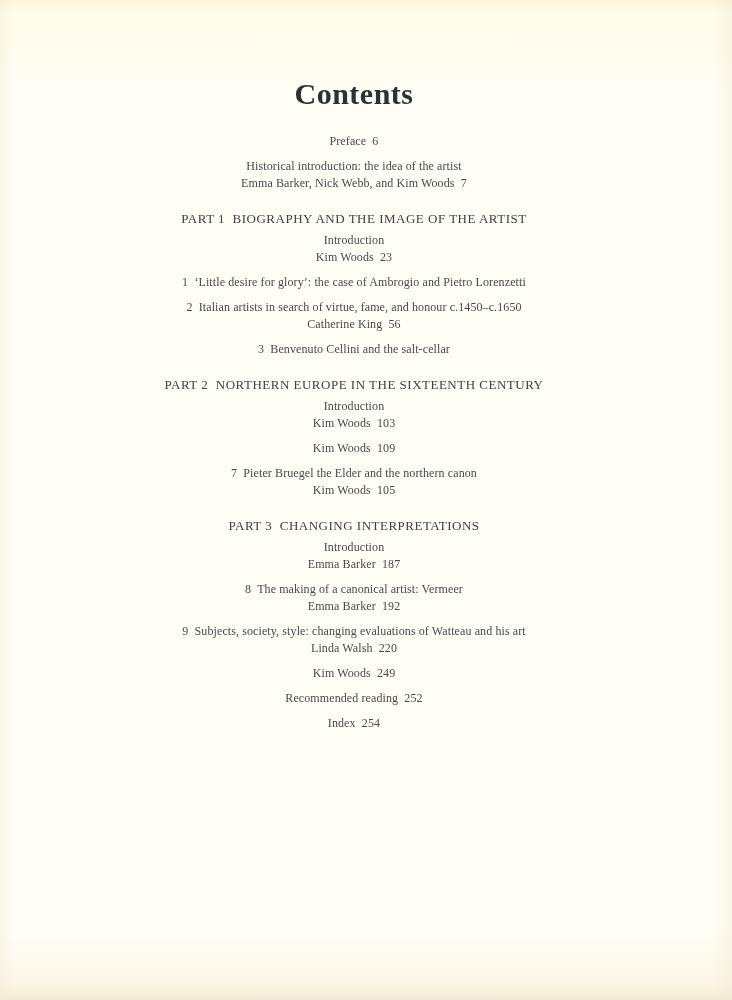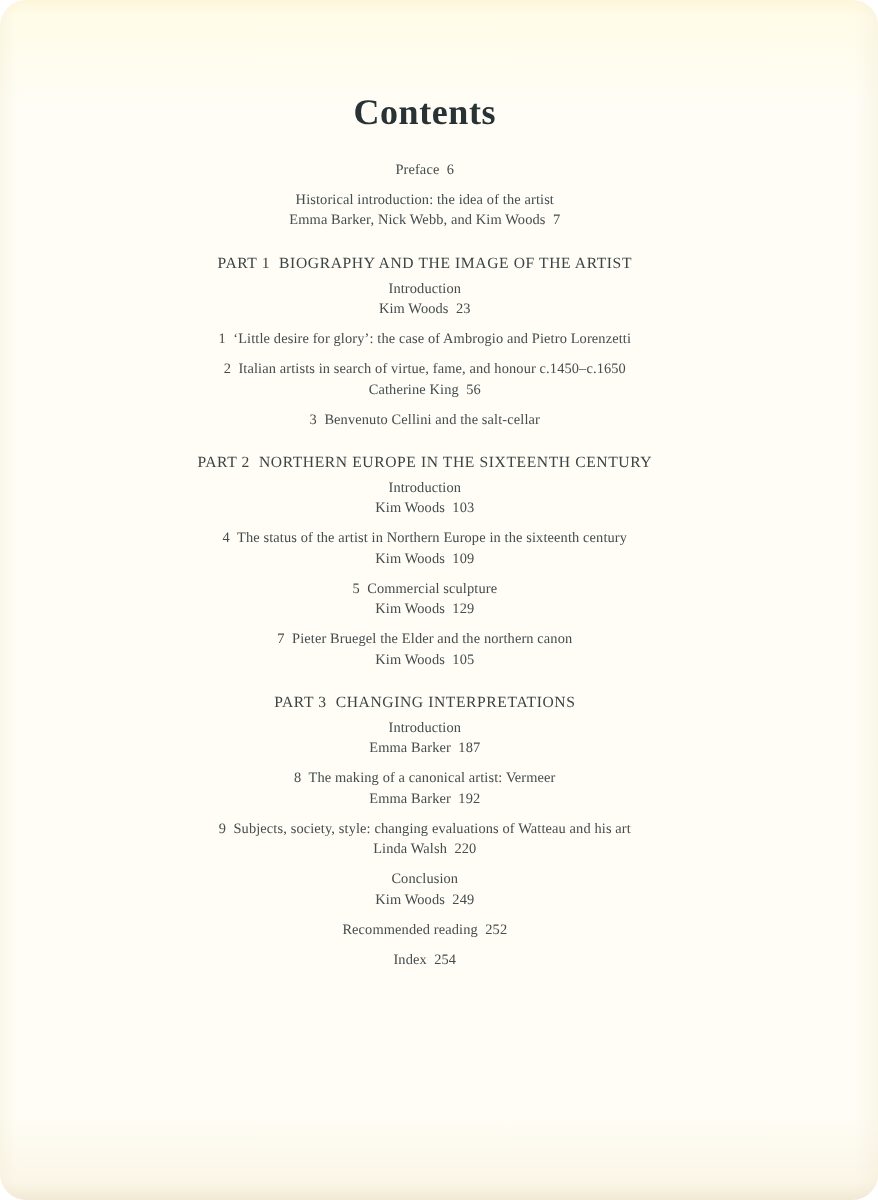--- a/index.html
+++ b/index.html
@@ -14,21 +14,20 @@
   }
   .page {
     position: relative;
     width: 732px;
     height: 1000px;
     box-sizing: border-box;
     
     background:
       linear-gradient(90deg, rgba(240,232,208,0.30) 0, rgba(255,255,255,0) 14px, rgba(255,255,255,0) 712px, rgba(238,229,205,0.30) 732px),
       linear-gradient(180deg, #fcf6da 0, #fffce9 14px, #fffdf5 90px, #fffdf5 930px, #fbf6e7 985px, #f1e9d4 1000px);
-    border-radius: 22px;
   }
   .content {
     box-sizing: border-box;
     width: 100%;
     height: 100%;
     
     padding: 76px 104px 0 80px;
     text-align: center;
   }
   .book-title {
@@ -94,26 +93,21 @@
           <p class="line">3  Benvenuto Cellini and the salt-cellar</p>
         </div>
         <div class="part-heading">
           <p class="line">PART 2  NORTHERN EUROPE IN THE SIXTEENTH CENTURY</p>
         </div>
         <div class="toc-entry">
           <p class="line">Introduction</p>
           <p class="line">Kim Woods  103</p>
         </div>
         <div class="toc-entry">
-          <p class="line">4  The status of the artist in Northern Europe in the sixteenth century</p>
           <p class="line">Kim Woods  109</p>
-        </div>
-        <div class="toc-entry">
-          <p class="line">5  Commercial sculpture</p>
-          <p class="line">Kim Woods  129</p>
         </div>
         <div class="toc-entry">
           <p class="line">7  Pieter Bruegel the Elder and the northern canon</p>
           <p class="line">Kim Woods  105</p>
         </div>
         <div class="part-heading">
           <p class="line">PART 3  CHANGING INTERPRETATIONS</p>
         </div>
         <div class="toc-entry">
           <p class="line">Introduction</p>
@@ -121,21 +115,20 @@
         </div>
         <div class="toc-entry">
           <p class="line">8  The making of a canonical artist: Vermeer</p>
           <p class="line">Emma Barker  192</p>
         </div>
         <div class="toc-entry">
           <p class="line">9  Subjects, society, style: changing evaluations of Watteau and his art</p>
           <p class="line">Linda Walsh  220</p>
         </div>
         <div class="toc-entry">
-          <p class="line">Conclusion</p>
           <p class="line">Kim Woods  249</p>
         </div>
         <div class="toc-entry">
           <p class="line">Recommended reading  252</p>
         </div>
         <div class="toc-entry">
           <p class="line">Index  254</p>
         </div>
       </div>
   </div>

